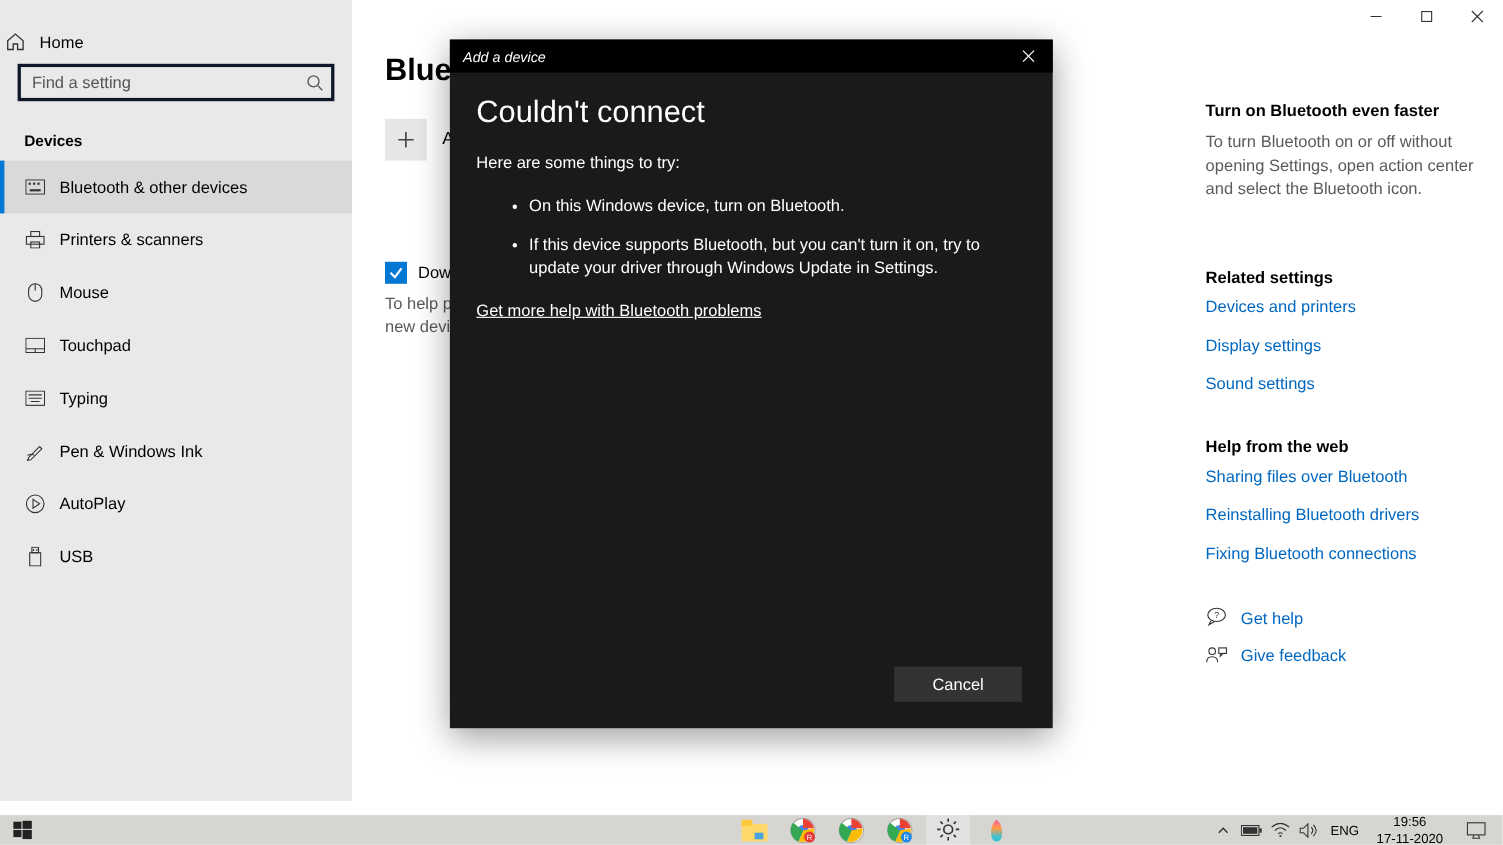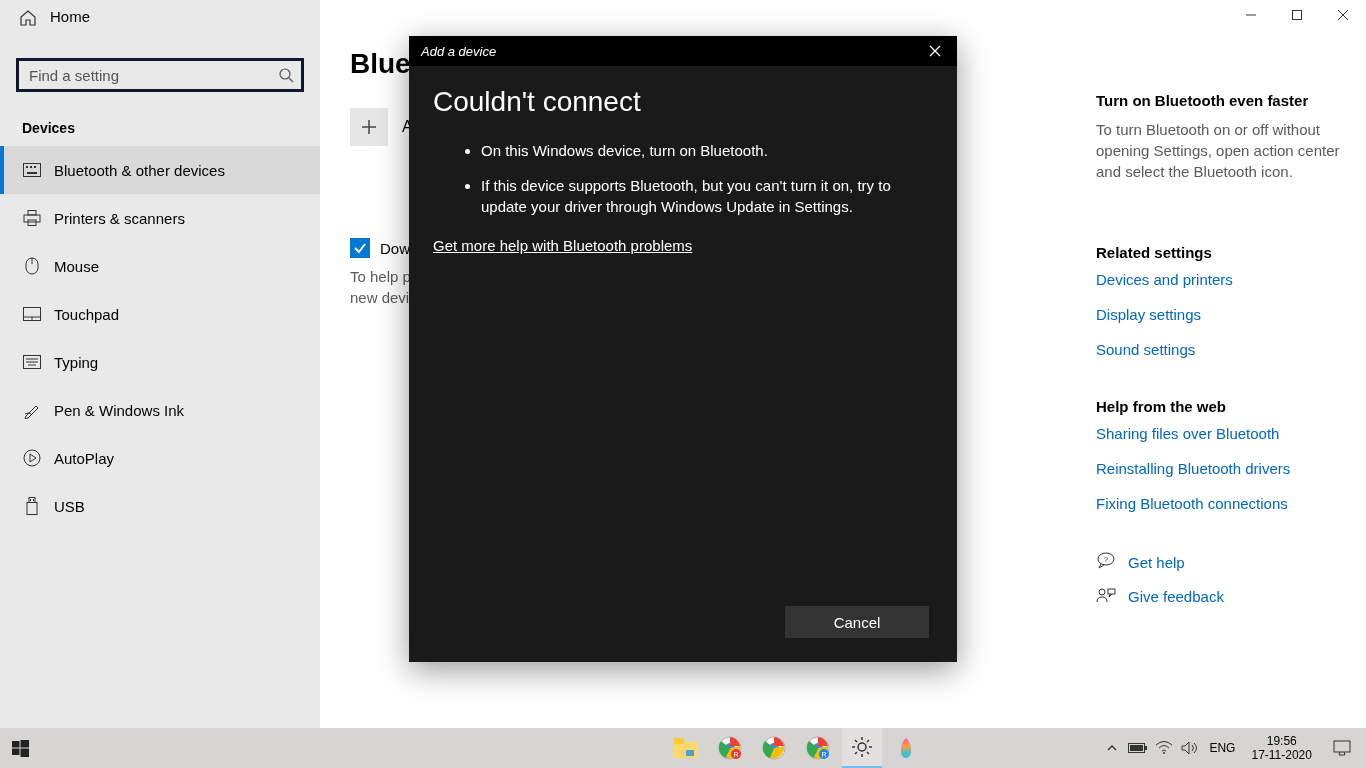--- a/index.html
+++ b/index.html
@@ -3,21 +3,21 @@
 <meta charset="utf-8">
 <style>
   * { margin: 0; padding: 0; box-sizing: border-box; font-family: "Segoe UI", sans-serif; }
   html, body { width: 1366px; height: 768px; overflow: hidden; background: #fff; }
   .app { display: flex; width: 100%; height: 728px; position: relative; }
   
   .sidebar { width: 320px; background: #e9e9e9; height: 100%; display: flex; flex-direction: column; }
   .sidebar-header { display: flex; align-items: center; height: 48px; padding-left: 18px; }
   .back-btn { width: 24px; height: 24px; display: flex; align-items: center; justify-content: center; cursor: pointer; }
   .settings-title { margin-left: 22px; font-size: 13px; }
-  .home-row { display: flex; align-items: flex-start; height: 40px; padding-left: 18px; margin-top: 8px; cursor: pointer; }
+  .home-row { display: flex; align-items: flex-end; height: 40px; padding-left: 4px; margin-top: 8px; cursor: pointer; }
   .home-row .icon { width: 20px; height: 20px; display: flex; align-items: center; justify-content: center; }
   .home-row .label { margin-left: 12px; font-size: 15px; }
   .search-wrap { margin: 10px 16px 0 16px; position: relative; }
   .search-input { width: 100%; height: 34px; border: 3px solid #0f172a; background: transparent; padding: 0 34px 0 10px; font-size: 15px; color: #333; outline: none; }
   .search-input::placeholder { color: #555; }
   .search-icon { position: absolute; right: 10px; top: 50%; transform: translateY(-50%); width: 16px; height: 16px; }
   .section-label { margin: 28px 0 10px 22px; font-weight: 600; font-size: 14px; }
   .nav-item { display: flex; align-items: center; height: 48px; padding-left: 18px; cursor: pointer; font-size: 15px; border-left: 4px solid transparent; }
   .nav-item.active { background: #d9d9d9; border-left-color: #0078d4; }
   .nav-item .icon { width: 20px; height: 20px; display: flex; align-items: center; justify-content: center; }
@@ -49,23 +49,23 @@
   .modal-titlebar { background:#000; height:30px; display:flex; align-items:center; justify-content:space-between; padding:0 12px; }
   .modal-title { font-size:13px;font-style:italic; }
   .modal-close { width:20px; height:20px; display:flex; align-items:center; justify-content:center; cursor:pointer; }
   .modal-body { padding: 20px 24px 0 24px; flex:1; }
   .modal-heading { font-size:28px; font-weight:300; margin-bottom:22px; }
   .modal-sub { font-size:15px; margin-bottom:20px; }
   .modal-list { list-style: disc; padding-left: 48px; margin-bottom: 20px; }
   .modal-list li { font-size:15px; line-height:1.4; margin-bottom:14px; }
   .modal-link { color:#fff; text-decoration:underline; font-size:15px; cursor:pointer; }
   .modal-footer { display:flex; justify-content:flex-end; padding: 0 28px 24px 0; }
-  .cancel-btn { background:#333333; color:#fff; border:none; width:144px; height:32px; font-size:15px; cursor:pointer; }
-  
-  .taskbar { position:absolute; left:0; bottom:0; width:100%; height:40px; background:#d7d5d1; display:flex; align-items:center; }
+  .cancel-btn { background:#333333; color:#fff; border:none; width:116px; height:32px; font-size:15px; cursor:pointer; }
+  
+  .taskbar { position:absolute; left:0; bottom:0; width:100%; height:27px; background:#d7d5d1; display:flex; align-items:center; }
   .start { width:40px; height:40px; display:flex; align-items:center; justify-content:center; cursor:pointer; }
   .tb-center { margin-left:auto; margin-right:auto; display:flex; align-items:center; gap:4px; padding-left: 540px;}
   .tb-icon { width:40px; height:40px; display:flex; align-items:center; justify-content:center; cursor:pointer; }
   .tray { margin-left:auto; display:flex; align-items:center; height:100%; padding-right:4px; }
   .tray .tb-icon { width:26px; }
   .tray-text { font-size:12px; padding:0 6px; cursor:pointer; }
   .clock { font-size:12px; text-align:center; line-height:1.2; padding:0 10px; cursor:pointer; }
   .notif { width:40px; height:40px; display:flex; align-items:center; justify-content:center; cursor:pointer; }
   svg { display:block; }
 </style>
@@ -262,20 +262,21 @@
       <span class="modal-title">Add a device</span>
       <span class="modal-close">
           <svg width="12" height="12">
             <line x1="1" y1="1" x2="11" y2="11" stroke="#fff" stroke-width="1.2"></line>
             <line x1="11" y1="1" x2="1" y2="11" stroke="#fff" stroke-width="1.2"></line>
           </svg>
         </span>
     </div>
     <div class="modal-body">
       <div class="modal-heading">Couldn't connect</div>
+      <div class="modal-sub">Here are some things to try:</div>
       <ul class="modal-list">
         <li>On this Windows device, turn on Bluetooth.</li>
         <li>If this device supports Bluetooth, but you can't turn it on, try to update your driver through Windows Update in Settings.</li>
       </ul>
       <a class="modal-link">Get more help with Bluetooth problems</a>
     </div>
     <div class="modal-footer">
       <button class="cancel-btn">Cancel</button>
     </div>
   </div>

